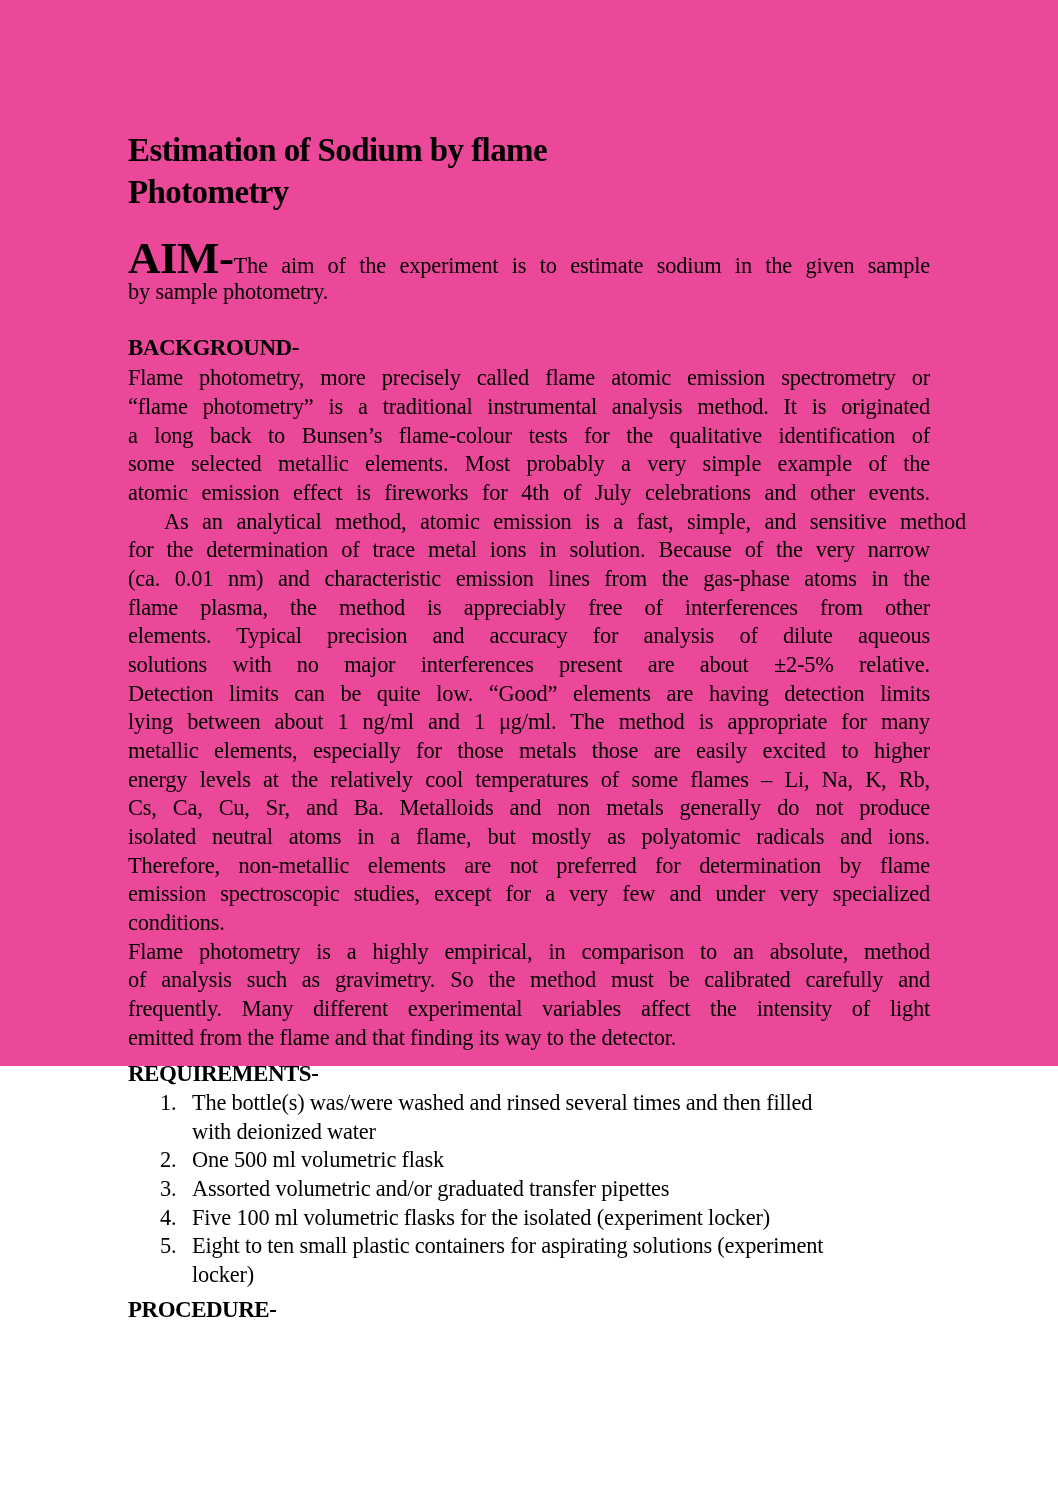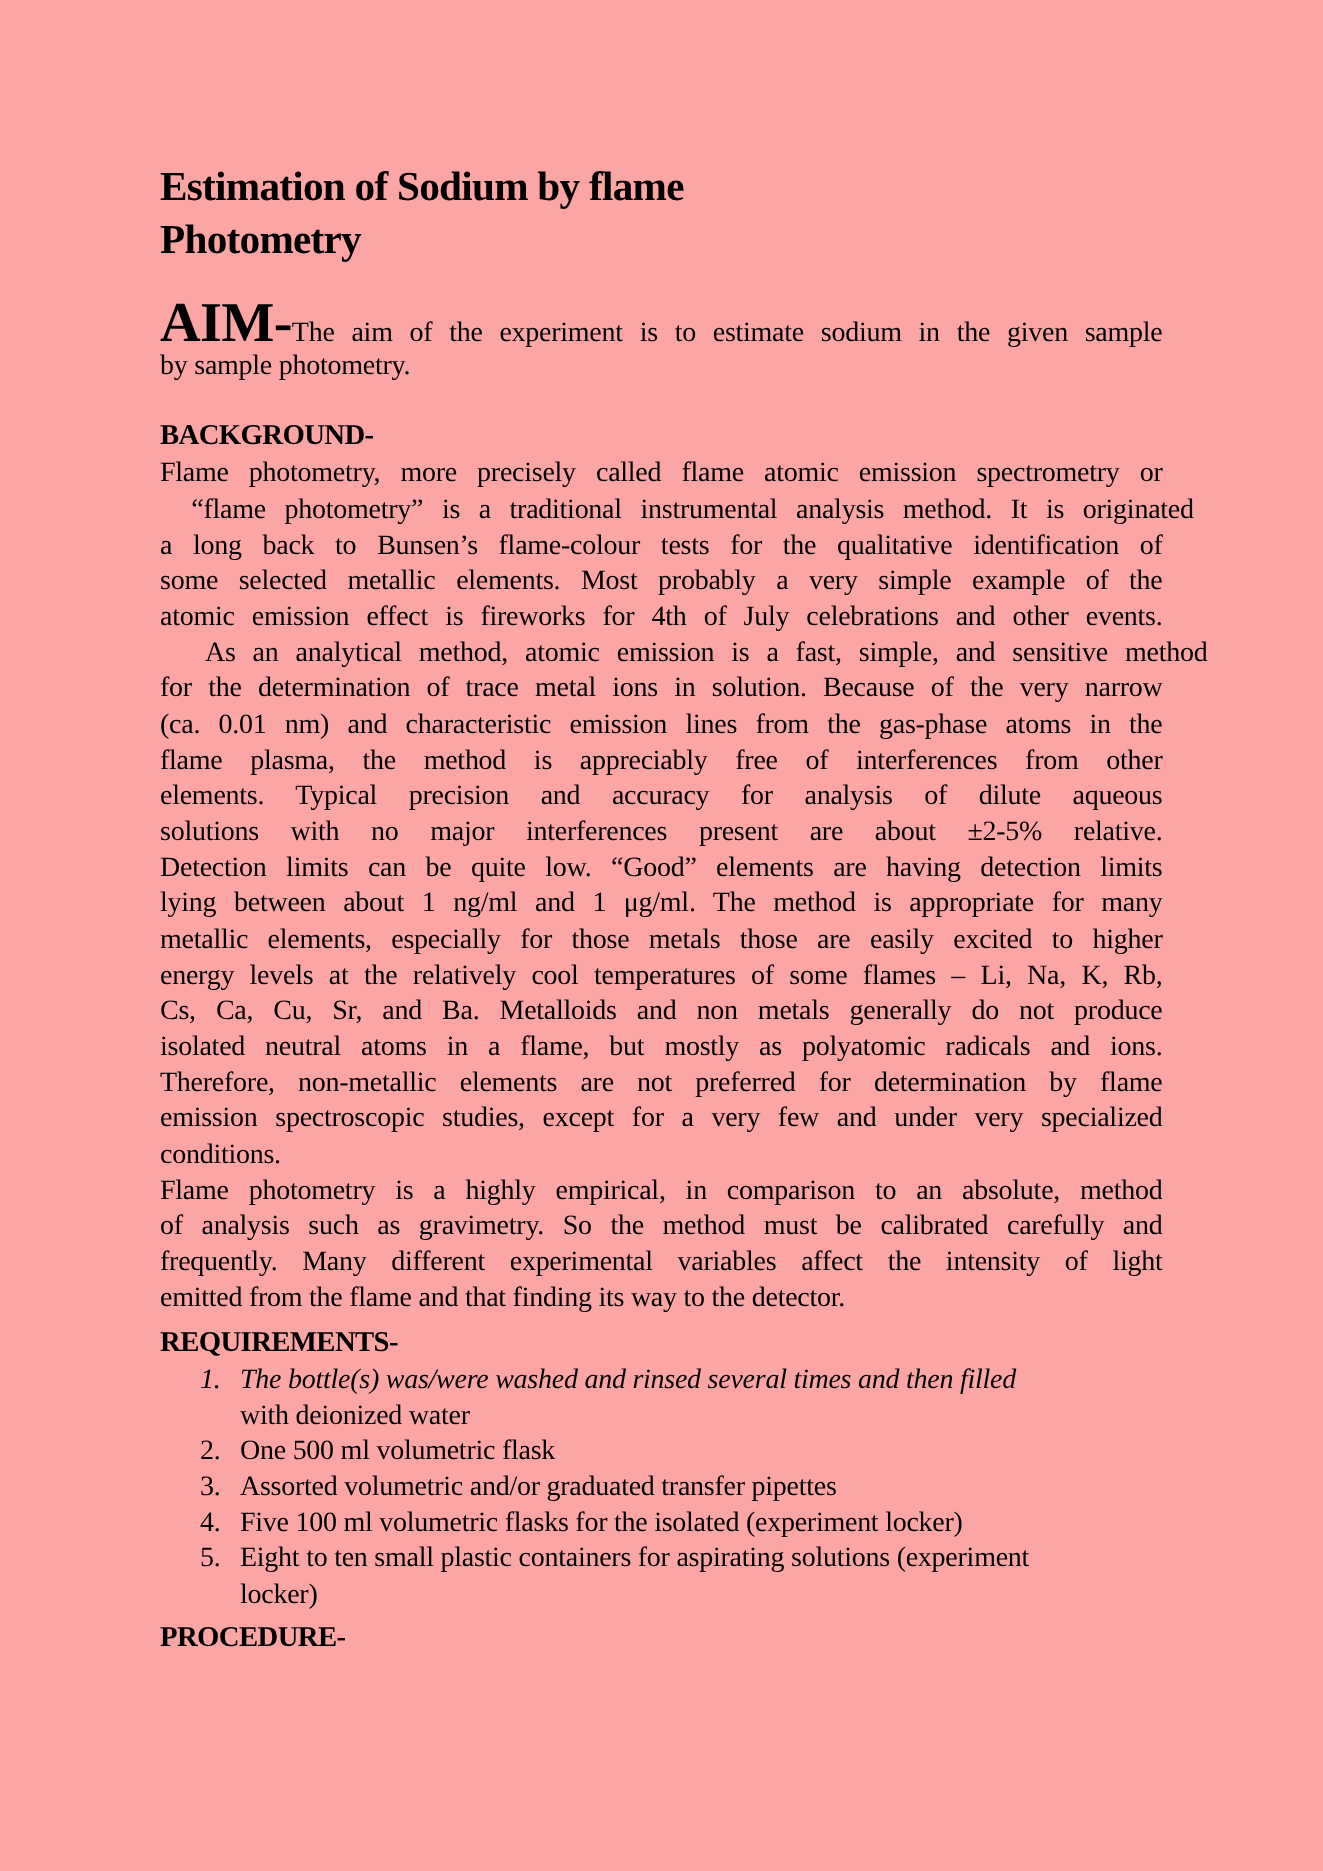--- a/index.html
+++ b/index.html
@@ -1,17 +1,17 @@
 <!DOCTYPE html>
 <html><head>
 <meta charset="utf-8">
 <style>
   html, body { margin: 0; padding: 0; background: #ffffff; }
   body { width: 1058px; height: 1497px; position: relative; overflow: hidden; color: #000; font-family: "Liberation Serif", "DejaVu Serif", serif; }
-  .page { position: absolute; left: 0; top: 0; width: 1058px; height: 1497px; background: #fca5a5; }
+  .page { position: absolute; left: 0; top: 0; width: 1058px; height: 1066px; background: #ec4899; }
   .title { position: absolute; left: 128px; font-weight: bold; font-size: 33px; line-height: 40px; letter-spacing: -0.6px; white-space: nowrap; }
   .h { position: absolute; left: 128px; font-weight: bold; font-size: 23px; line-height: 36px; letter-spacing: -0.5px; white-space: nowrap; }
   .line { position: absolute; left: 128px; width: 802px; font-size: 22.4px; line-height: 28.7px; white-space: nowrap; letter-spacing: -0.2px; }
   .just { text-align: justify; text-align-last: justify; }
   .aim-label { font-weight: bold; font-size: 45px; letter-spacing: -0.5px; }
   .li { position: absolute; left: 160px; font-size: 22.4px; line-height: 28.7px; white-space: nowrap; letter-spacing: -0.2px; }
   .li .num { display: inline-block; width: 32px; }
   .li-cont { position: absolute; left: 192px; font-size: 22.4px; line-height: 28.7px; white-space: nowrap; letter-spacing: -0.2px; }
   .sub { position: absolute; left: 128px; font-weight: bold; font-size: 22.4px; line-height: 28px; white-space: nowrap; letter-spacing: -0.3px; }
 </style>
@@ -23,21 +23,21 @@
   <div class="title" style="top:130px;">Estimation of Sodium by flame</div>
   <div class="title" style="top:172px;">Photometry</div>
 
   <div class="line just" style="top:240px; line-height:36px;"><span class="aim-label">AIM-</span><span>The aim of the experiment is to estimate sodium in the given sample</span></div>
   <div class="line" style="top:278px;">by sample photometry.</div>
 
   <div class="h" style="top:330px;">BACKGROUND-</div>
 
   <div>
     <div class="line just" style="top:364px;">Flame photometry, more precisely called flame atomic emission spectrometry or</div>
-    <div class="line just" style="top:393px;margin-left:25px;">“flame photometry” is a traditional instrumental analysis method. It is originated</div>
+    <div class="line just" style="top:393px;">“flame photometry” is a traditional instrumental analysis method. It is originated</div>
     <div class="line just" style="top:422px;">a long back to Bunsen’s flame-colour tests for the qualitative identification of</div>
     <div class="line just" style="top:450px;">some selected metallic elements. Most probably a very simple example of the</div>
     <div class="line just" style="top:479px;">atomic emission effect is fireworks for 4th of July celebrations and other events.</div>
     <div class="line just" style="top:508px;margin-left:36px;">As an analytical method, atomic emission is a fast, simple, and sensitive method</div>
     <div class="line just" style="top:536px;">for the determination of trace metal ions in solution. Because of the very narrow</div>
     <div class="line just" style="top:565px;">(ca. 0.01 nm) and characteristic emission lines from the gas-phase atoms in the</div>
     <div class="line just" style="top:594px;">flame plasma, the method is appreciably free of interferences from other</div>
     <div class="line just" style="top:622px;">elements. Typical precision and accuracy for analysis of dilute aqueous</div>
     <div class="line just" style="top:651px;">solutions with no major interferences present are about ±2-5% relative.</div>
     <div class="line just" style="top:680px;">Detection limits can be quite low. “Good” elements are having detection limits</div>
@@ -54,21 +54,21 @@
   <div>
     <div class="line just" style="top:938px;">Flame photometry is a highly empirical, in comparison to an absolute, method</div>
     <div class="line just" style="top:966px;">of analysis such as gravimetry. So the method must be calibrated carefully and</div>
     <div class="line just" style="top:995px;">frequently. Many different experimental variables affect the intensity of light</div>
     <div class="line" style="top:1024px;">emitted from the flame and that finding its way to the detector.</div>
   </div>
 
   <div class="h" style="top:1056px;">REQUIREMENTS-</div>
 
   <div>
-    <div class="li" style="top:1089px;font-style:italic;"><span class="num">1.</span><span>The bottle(s) was/were washed and rinsed several times and then filled</span></div>
+    <div class="li" style="top:1089px;"><span class="num">1.</span><span>The bottle(s) was/were washed and rinsed several times and then filled</span></div>
     <div class="li-cont" style="top:1118px;">with deionized water</div>
     <div class="li" style="top:1146px;"><span class="num">2.</span><span>One 500 ml volumetric flask</span></div>
     <div class="li" style="top:1175px;"><span class="num">3.</span><span>Assorted volumetric and/or graduated transfer pipettes</span></div>
     <div class="li" style="top:1204px;"><span class="num">4.</span><span>Five 100 ml volumetric flasks for the isolated (experiment locker)</span></div>
     <div class="li" style="top:1232px;"><span class="num">5.</span><span>Eight to ten small plastic containers for aspirating solutions (experiment</span></div>
     <div class="li-cont" style="top:1261px;">locker)</div>
   </div>
 
   <div class="h" style="top:1292px;">PROCEDURE-</div>
 

